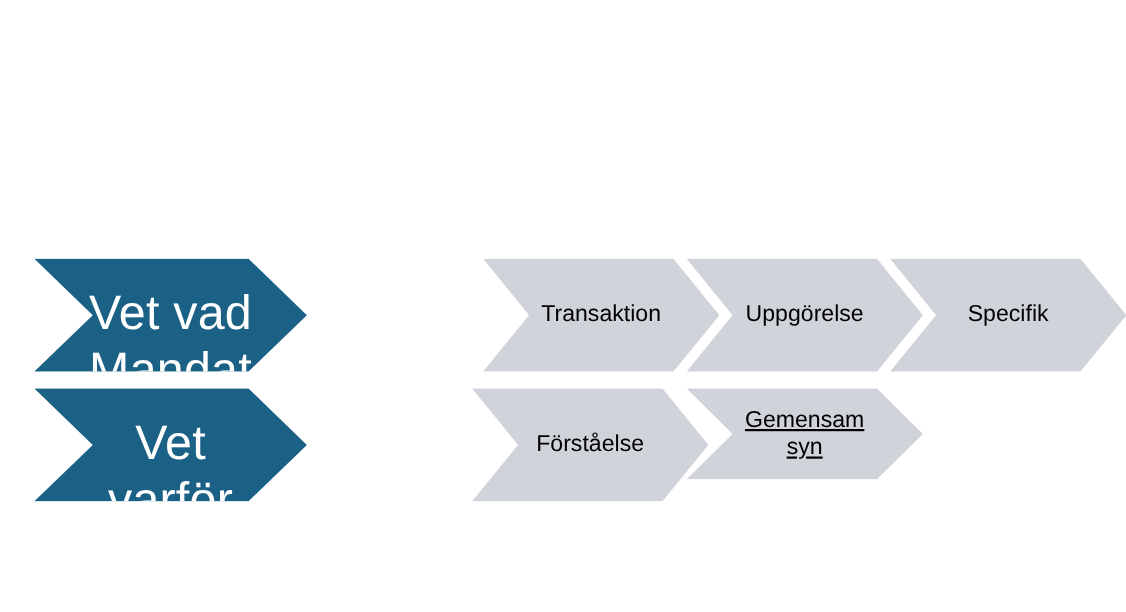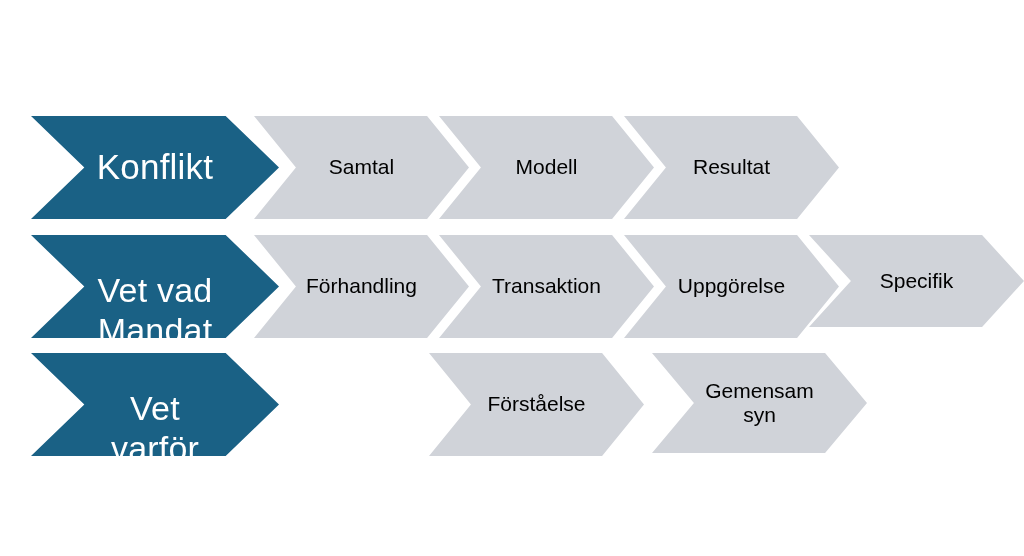--- a/index.html
+++ b/index.html
@@ -52,93 +52,72 @@
   .chev.lead {
     background: #1A6185;
     clip-path: polygon(0% 0%, 78.5% 0%, 100% 50%, 78.5% 100%, 0% 100%, 21.5% 50%);
   }
   .chev.lead .label {
     color: #FFFFFF;
     font-size: 35px;
     font-weight: 400;
     letter-spacing: 0.2px;
   }
-  .chev.lead.two-line .label { font-size: 34px; margin-top: 48px; }
+  .chev.lead.two-line .label { font-size: 44px; margin-top: 48px; }
 
   
   .chev.step {
     background: #D0D3D9;
     clip-path: polygon(0% 0%, 80.5% 0%, 100% 50%, 80.5% 100%, 0% 100%, 19.5% 50%);
   }
   .chev.step .label {
     color: #000000;
     font-size: 21px;
     font-weight: 400;
   }
 </style>
 </head>
 <body>
 
 <div id="diagram">
 
-  <div class="row" style="top:116px; height:103px;">
-
-    <div class="chev lead" style="left:31px; width:248px; height:103px;">
-      <span class="label">Konflikt</span>
-    </div>
-
-    <div class="chev step" style="left:254px; width:215px; height:103px;">
-      <span class="label">Samtal</span>
-    </div>
-
-    <div class="chev step" style="left:439px; width:215px; height:103px;">
-      <span class="label">Modell</span>
-    </div>
-
-    <div class="chev step" style="left:624px; width:215px; height:103px;">
-      <span class="label">Resultat</span>
-    </div>
-  </div>
 
   <div class="row" style="top:235px; height:103px;">
 
     <div class="chev lead two-line" style="left:31px; width:248px; height:103px;">
       <span class="label">Vet vad
 Mandat</span>
     </div>
 
-    <div class="chev step" style="left:254px; width:215px; height:103px;">
-      <span class="label">Förhandling</span>
-    </div>
 
     <div class="chev step" style="left:624px; width:215px; height:103px;">
       <span class="label">Uppgörelse</span>
     </div>
 
     <div class="chev step" style="left:439px; width:215px; height:103px;">
       <span class="label">Transaktion</span>
     </div>
 
-    <div class="chev step" style="left:809px; width:215px; height:92px;align-items:center;">
+    <div class="chev step" style="left:809px; width:215px; height:103px;align-items:center;">
       <span class="label">Specifik</span>
     </div>
   </div>
 
   <div class="row" style="top:353px; height:103px;padding-left:45px;">
 
     <div class="chev lead two-line" style="left:31px; width:248px; height:103px;">
       <span class="label">Vet
 varför</span>
     </div>
 
 
     <div class="chev step" style="left:429px; width:215px; height:103px;">
       <span class="label">Förståelse</span>
     </div>
 
-    <div class="chev step" style="left:652px; width:215px; height:100px;">
+    <div class="chev step" style="left:624px; width:215px; height:83px;text-decoration:underline;">
       <span class="label">Gemensam
 syn</span>
     </div>
 
   </div>
 
 </div>
 
 </body></html>

